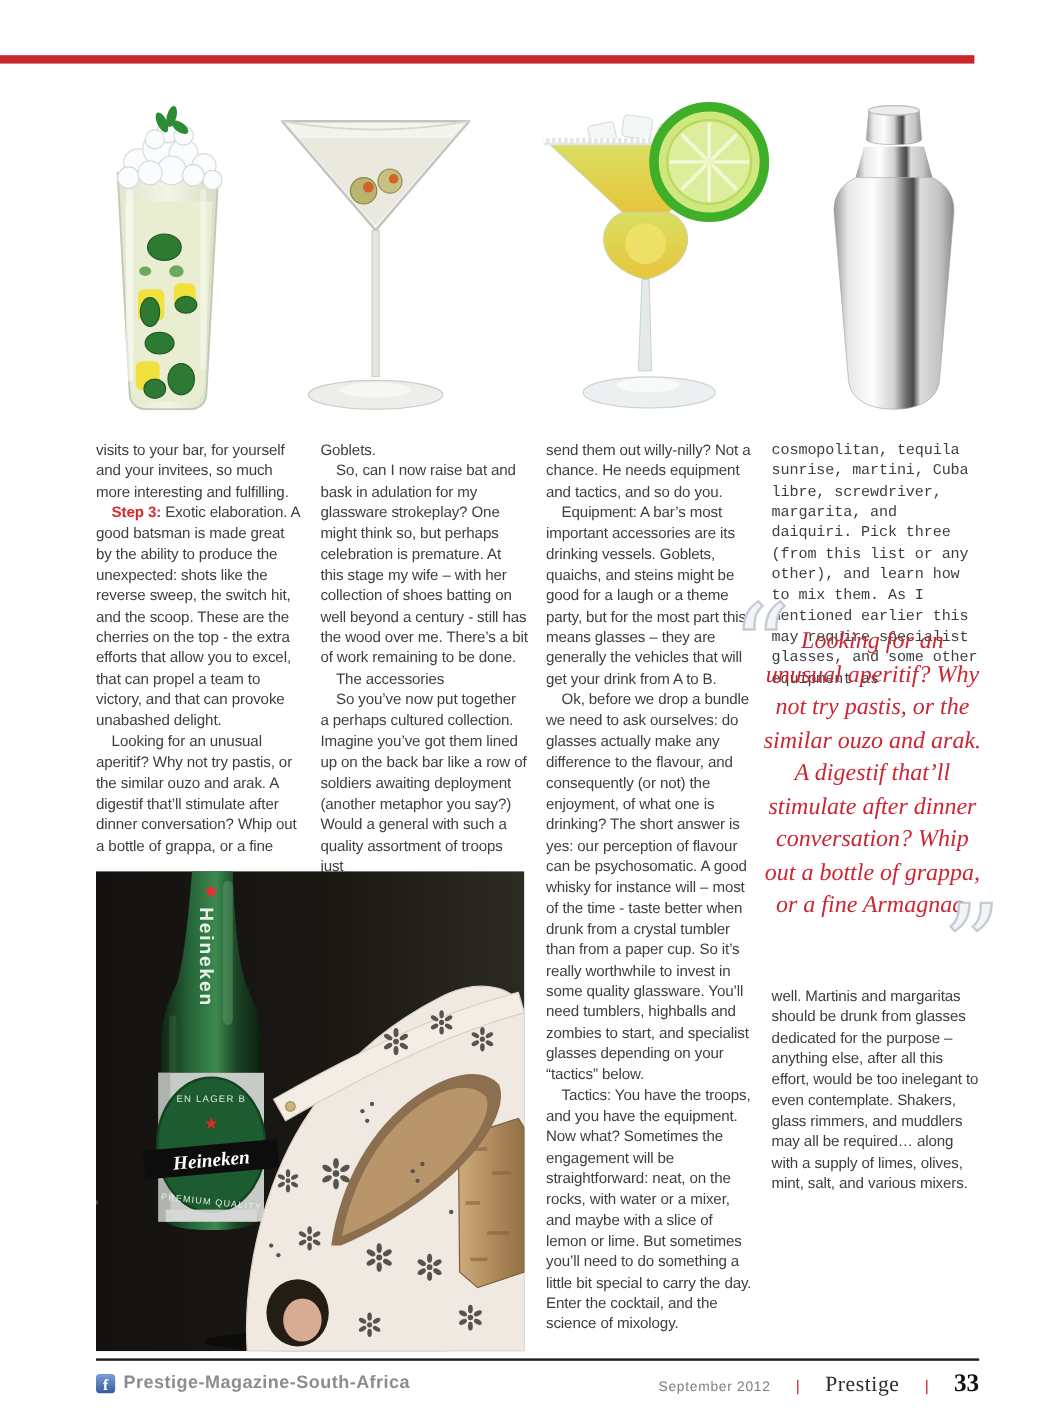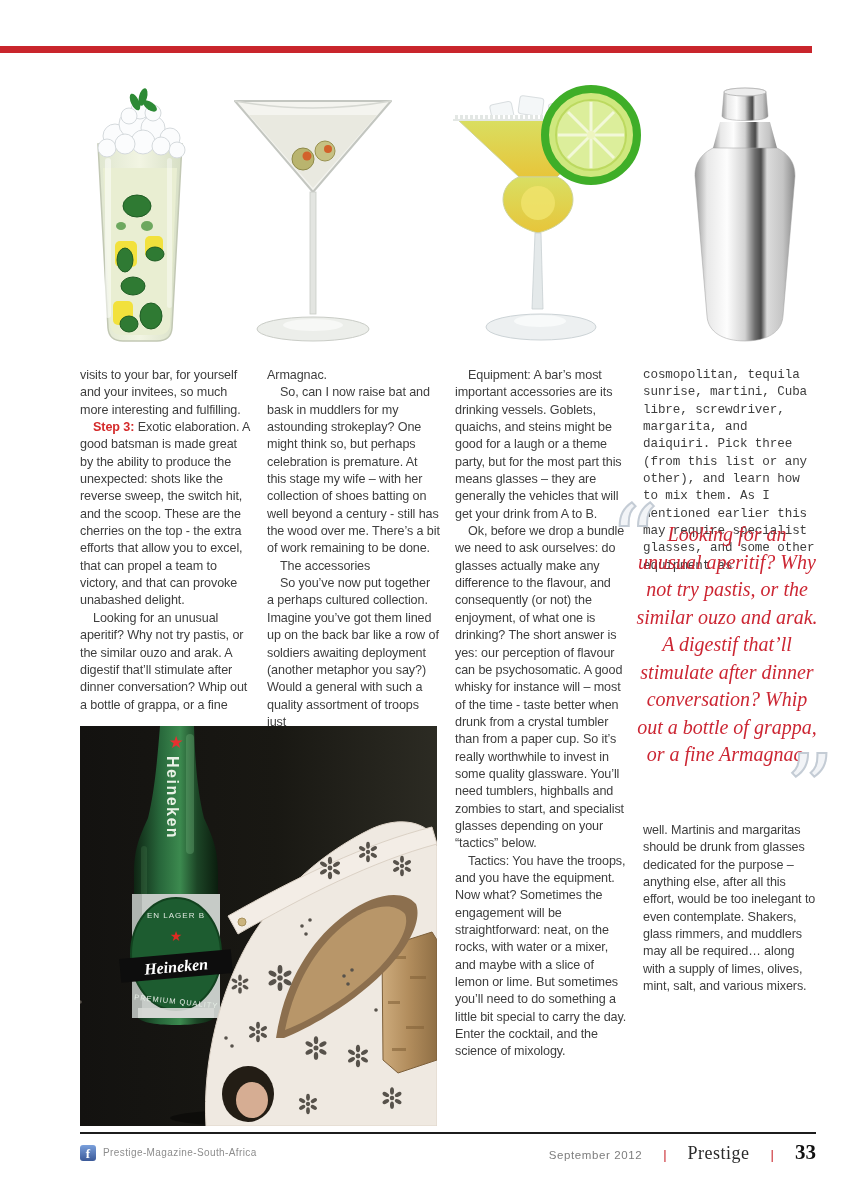--- a/index.html
+++ b/index.html
@@ -31,21 +31,21 @@
   .q-open{left:-24px;top:-28px;}
   .q-close{right:-14px;top:222px;}
 
   .footer-rule{position:absolute;left:80px;top:1132px;width:736px;height:2px;background:#1c1c1c;}
   .footer{position:absolute;left:80px;top:1140px;width:736px;display:flex;
           justify-content:space-between;align-items:center;}
   .fb-row{display:flex;align-items:center;gap:7px;}
   .fb-icon{width:16px;height:16px;border-radius:3px;background:linear-gradient(#7aa0dc,#3b5998);
            color:#fff;font-weight:bold;font-size:13px;display:flex;align-items:flex-end;
            justify-content:center;font-family:"Liberation Serif",serif;line-height:15px;}
-  .fb-label{color:#8d8d8d;font-size:10px;letter-spacing:0.4px;}
+  .fb-label{color:#8d8d8d;font-size:15px;letter-spacing:0.4px;font-weight:bold;}
   .footer-right{display:flex;align-items:baseline;gap:21px;}
   .issue{color:#7d7d7d;font-size:11.5px;letter-spacing:0.6px;}
   .sep{color:#c9252c;font-size:13px;}
   .mag{font-family:"Liberation Serif",serif;font-size:18px;color:#2b2b2b;letter-spacing:0.5px;}
   .pageno{font-family:"Liberation Serif",serif;font-weight:bold;font-size:21px;color:#111;}
 </style>
 </head>
 <body>
 
 <div class="page">
@@ -176,26 +176,27 @@
       <path d="M26,64 C10,72 8,84 8,92 L20,232 C21,248 36,257 58,257 C80,257 95,248 96,232 L108,92 C108,84 106,72 90,64 Z" fill="url(#skG)" stroke="#9f9f9f" stroke-width="0.5"></path>
     </svg>
   </figure>
 
   <div class="col col1">
       <p class="para">visits to your bar, for yourself and your invitees, so much more interesting and fulfilling.</p>
       <p class="para indent"><span class="lead">Step 3: </span>Exotic elaboration. A good batsman is made great by the ability to produce the unexpected: shots like the reverse sweep, the switch hit, and the scoop. These are the cherries on the top - the extra efforts that allow you to excel, that can propel a team to victory, and that can provoke unabashed delight.</p>
       <p class="para indent">Looking for an unusual aperitif? Why not try pastis, or the similar ouzo and arak. A digestif that’ll stimulate after dinner conversation? Whip out a bottle of grappa, or a fine</p>
     </div>
   <div class="col col2">
-      <p class="para">Armagnac.</p>
-      <p class="para indent">So, can I now raise bat and bask in muddlers for my astounding strokeplay? One might think so, but perhaps celebration is premature. At this stage my wife – with her collection of shoes batting on well beyond a century - still has the wood over me. There’s a bit of work remaining to be done.</p>
+      <p class="para">Goblets.</p>
+      <p class="para indent">So, can I now raise bat and bask in adulation for my glassware strokeplay? One might think so, but perhaps celebration is premature. At this stage my wife – with her collection of shoes batting on well beyond a century - still has the wood over me. There’s a bit of work remaining to be done.</p>
       <p class="para indent">The accessories</p>
       <p class="para indent">So you’ve now put together a perhaps cultured collection. Imagine you’ve got them lined up on the back bar like a row of soldiers awaiting deployment (another metaphor you say?) Would a general with such a quality assortment of troops just</p>
     </div>
   <div class="col col3">
+      <p class="para">send them out willy-nilly? Not a chance. He needs equipment and tactics, and so do you.</p>
       <p class="para indent">Equipment: A bar’s most important accessories are its drinking vessels. Goblets, quaichs, and steins might be good for a laugh or a theme party, but for the most part this means glasses – they are generally the vehicles that will get your drink from A to B.</p>
       <p class="para indent">Ok, before we drop a bundle we need to ask ourselves: do glasses actually make any difference to the flavour, and consequently (or not) the enjoyment, of what one is drinking? The short answer is yes: our perception of flavour can be psychosomatic. A good whisky for instance will – most of the time - taste better when drunk from a crystal tumbler than from a paper cup. So it’s really worthwhile to invest in some quality glassware. You’ll need tumblers, highballs and zombies to start, and specialist glasses depending on your “tactics” below.</p>
       <p class="para indent">Tactics: You have the troops, and you have the equipment. Now what? Sometimes the engagement will be straightforward: neat, on the rocks, with water or a mixer, and maybe with a slice of lemon or lime. But sometimes you’ll need to do something a little bit special to carry the day. Enter the cocktail, and the science of mixology.</p>
     </div>
   <div class="col col4a">
       <p class="para">cosmopolitan, tequila sunrise, martini, Cuba libre, screwdriver, margarita, and daiquiri. Pick three (from this list or any other), and learn how to mix them. As I mentioned earlier this may require specialist glasses, and some other equipment as</p>
     </div>
 
   <div class="pullquote">
     <span class="q q-open">“</span>

